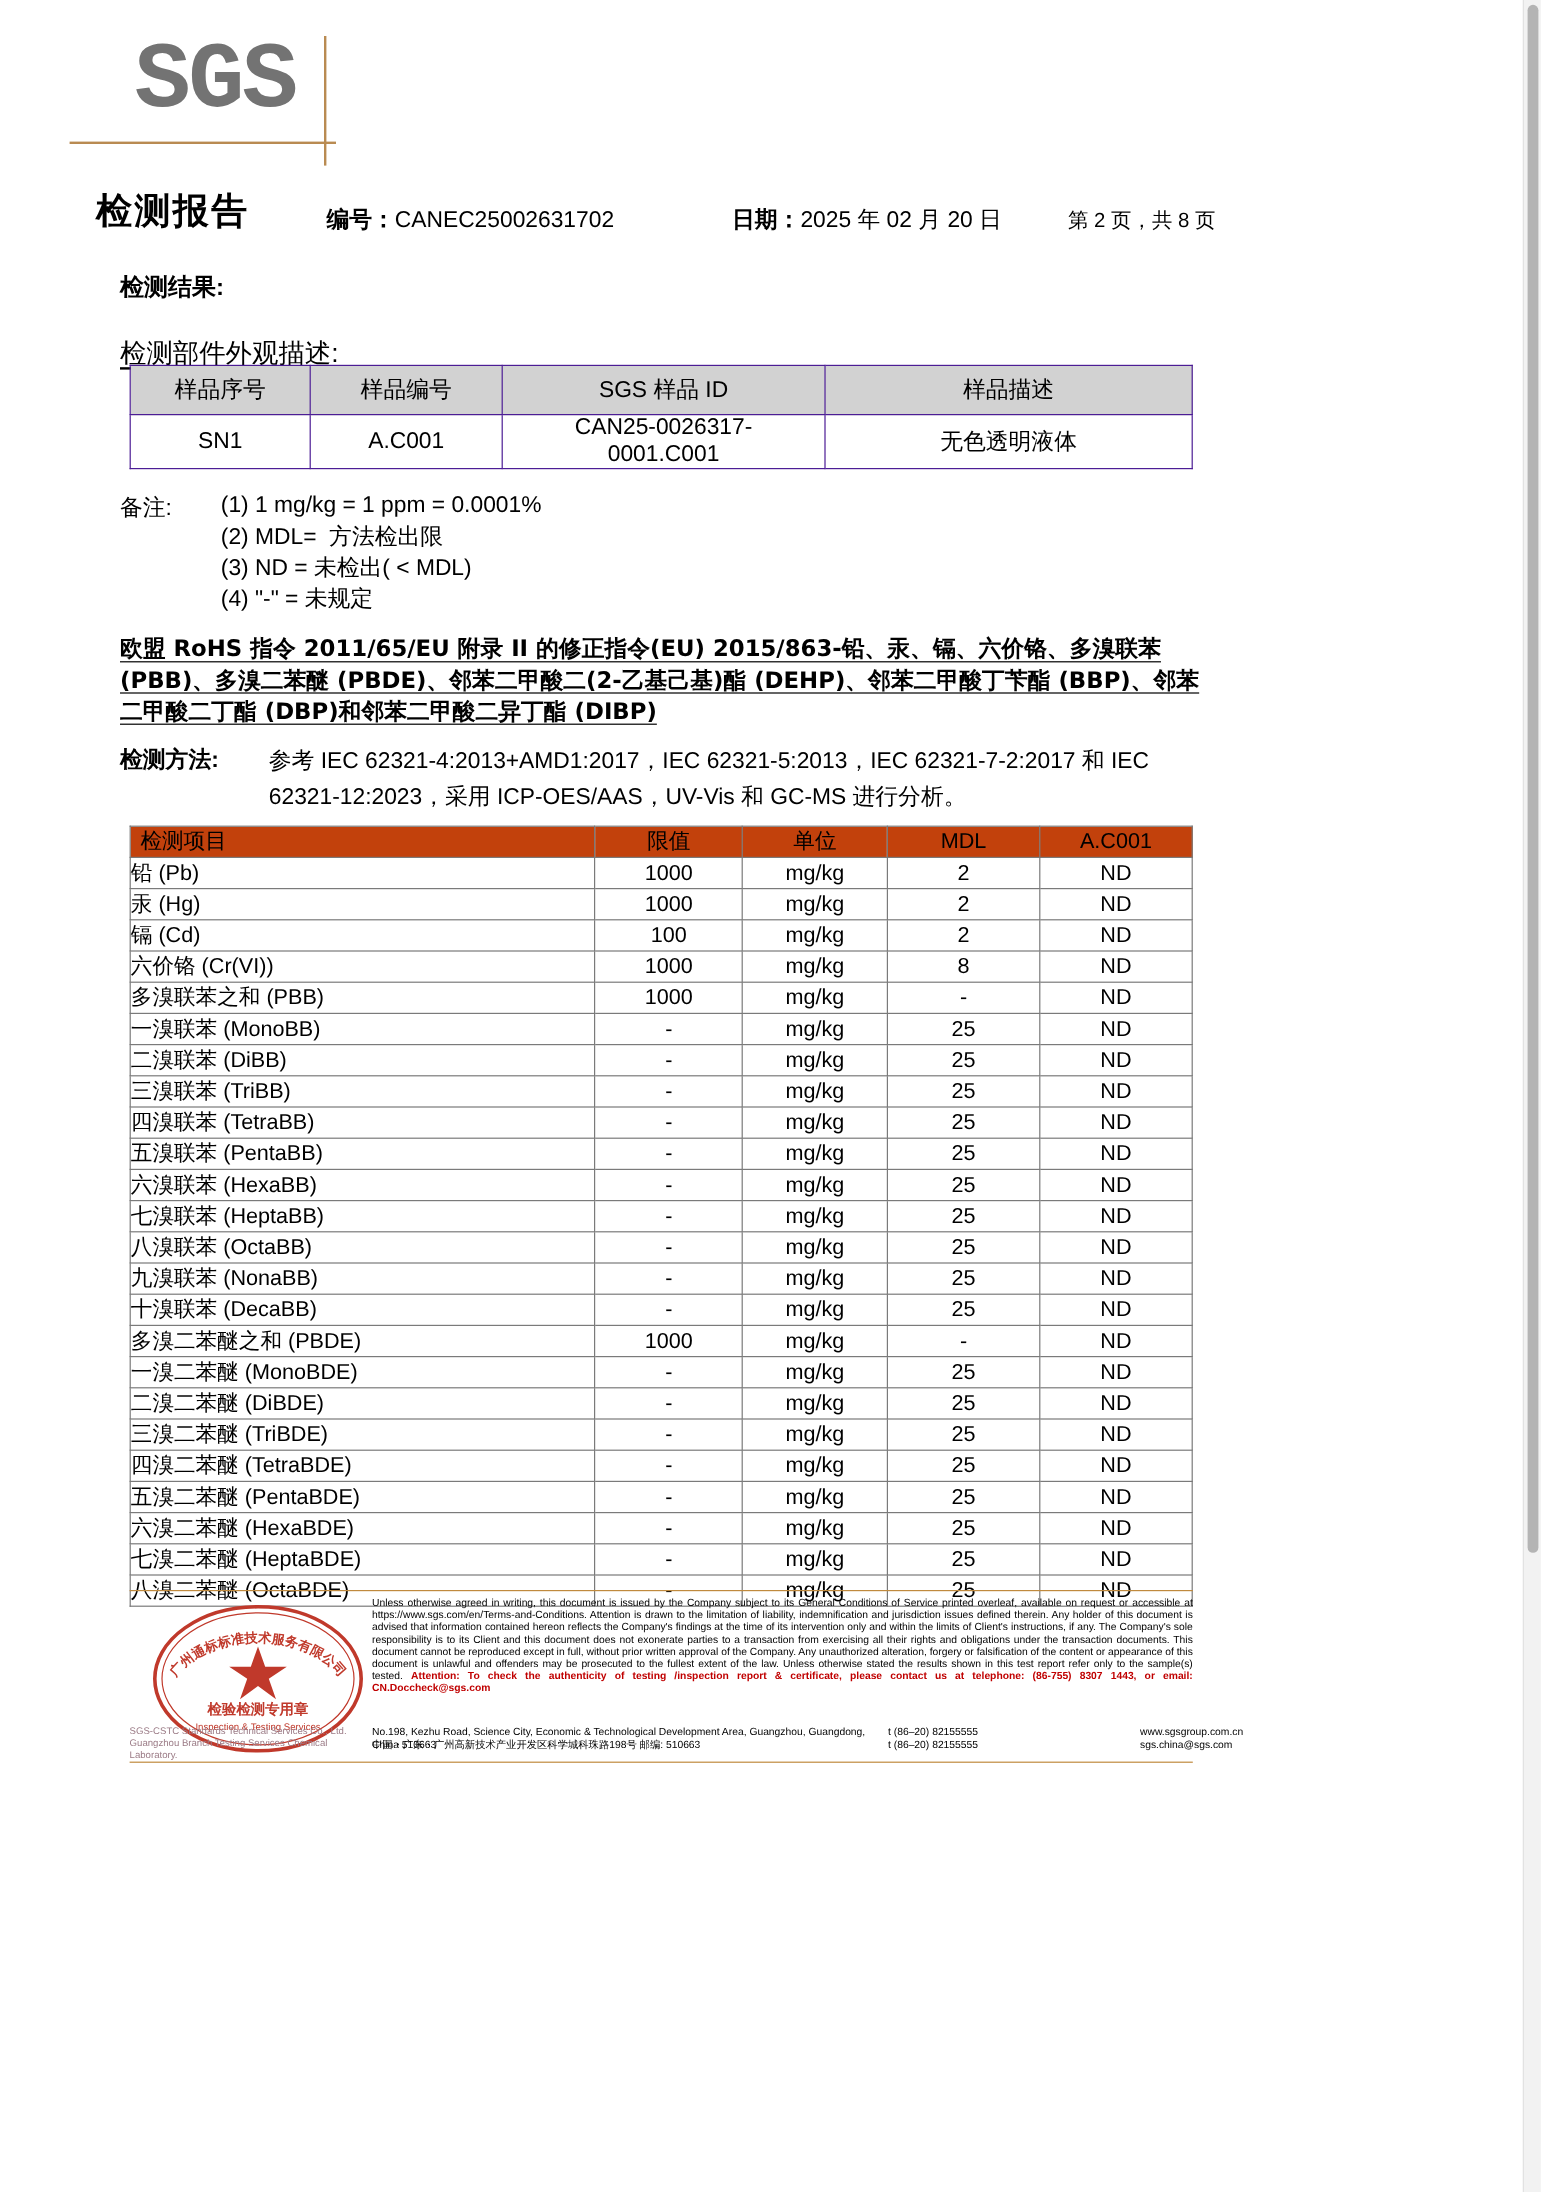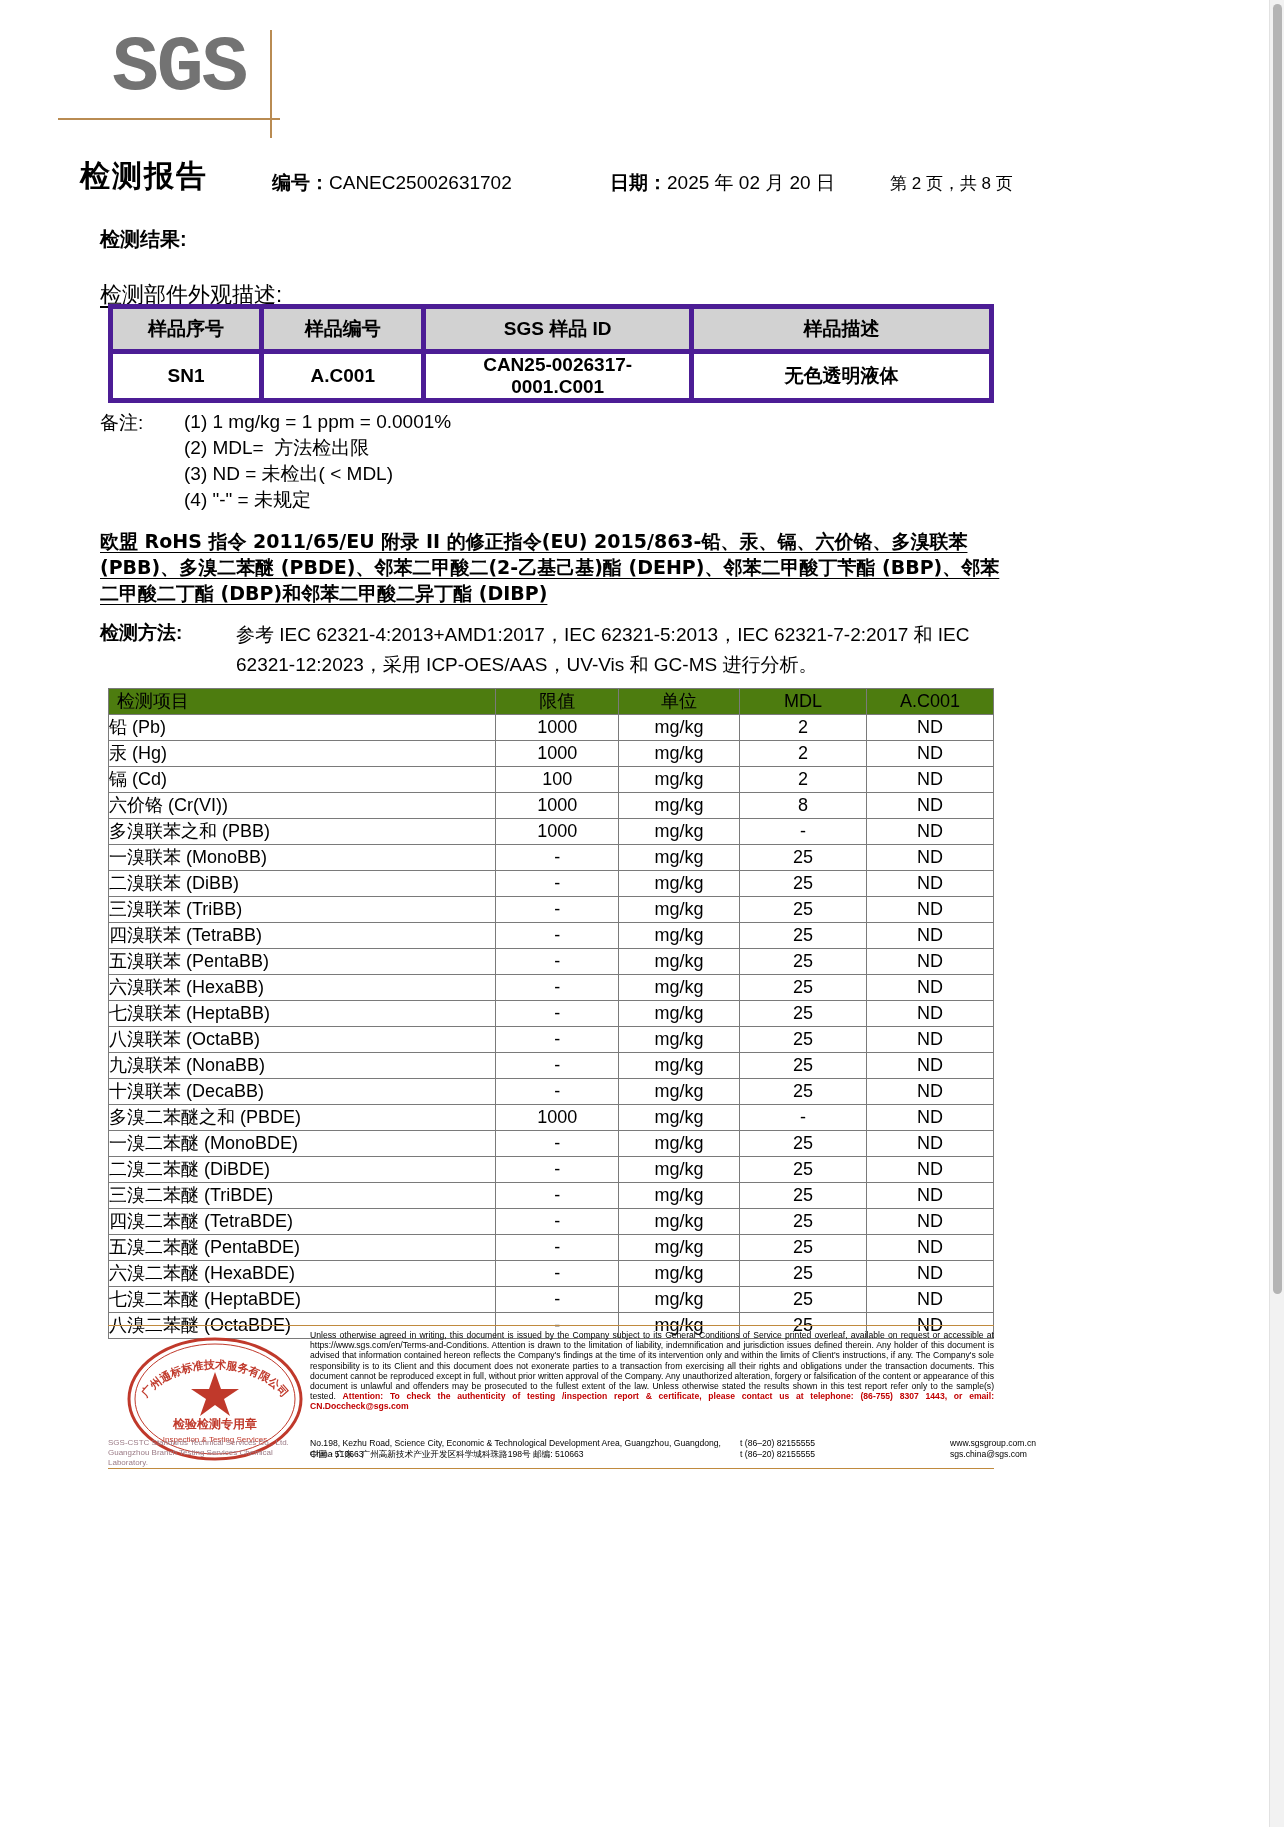--- a/index.html
+++ b/index.html
@@ -69,24 +69,24 @@
     text-decoration:underline;text-underline-offset:4px;
   }
 
   
   table.sample{
     position:absolute;left:108px;top:304px;width:886px;
     border-collapse:collapse;
     font-size:19px;
   }
   table.sample th,table.sample td{
-    border:5px solid #4c1d95;
+    border:1px solid #4c1d95;
     height:40px;
     text-align:center;
-    font-weight:bold;
+    font-weight:normal;
     padding:0 22px;
   }
   table.sample thead th{background:#d2d2d2;}
   .col-sn{width:130px;}
   .col-no{width:134px;}
   .col-id{width:272px;}
   .col-desc{width:350px;}
 
   
   .lbl-notes{position:absolute;left:100px;top:410px;font-size:19px;}
@@ -98,36 +98,36 @@
     position:absolute;left:100px;top:528px;width:900px;
     font-size:19px;font-weight:bold;line-height:26px;
     text-decoration:underline;text-underline-offset:4px;
     font-family:"DejaVu Sans", sans-serif;
   }
 
   
   .lbl-method{position:absolute;left:100px;top:620px;font-size:19px;font-weight:bold;}
   .method-body{
     position:absolute;left:224px;top:620px;width:780px;
-    font-size:19px;line-height:30px;margin-left:12px;
+    font-size:19px;line-height:30px;
   }
 
   
   table.results{
     position:absolute;left:108px;top:688px;width:886px;
     border-collapse:collapse;
     font-size:18px;
   }
   table.results th,table.results td{
     border:1px solid #7a7a7a;
     height:25px;line-height:25px;
     font-weight:normal;
     padding:0;
   }
-  table.results thead th{background:#4d7c0f;text-align:center;}
+  table.results thead th{background:#c2410c;text-align:center;}
   table.results thead th.th-item{text-align:left;padding-left:8px;}
   td.c-item{text-align:left;padding-left:8px;}
   td.c-mid{text-align:center;}
   .w-item{width:360px;}
   .w-limit{width:116px;}
   .w-unit{width:114px;}
   .w-mdl{width:120px;}
   .w-res{width:120px;}
   .footer-top-rule{
     position:absolute;left:108px;top:1325px;width:886px;height:1px;background:#c08a3e;

